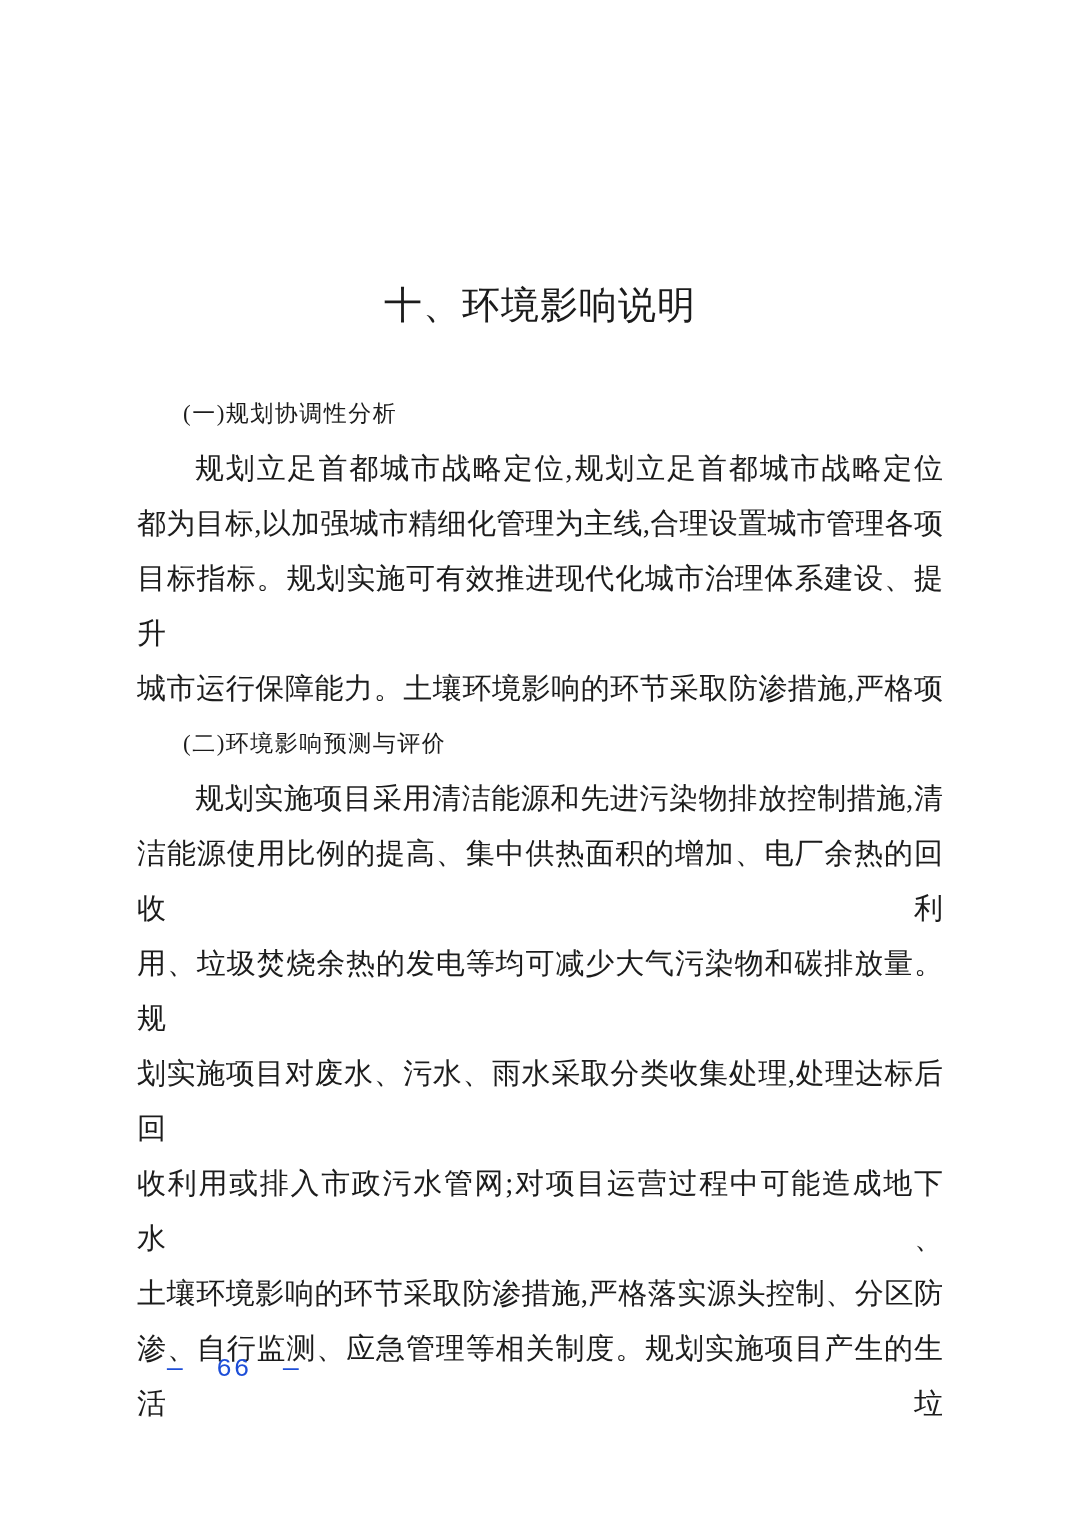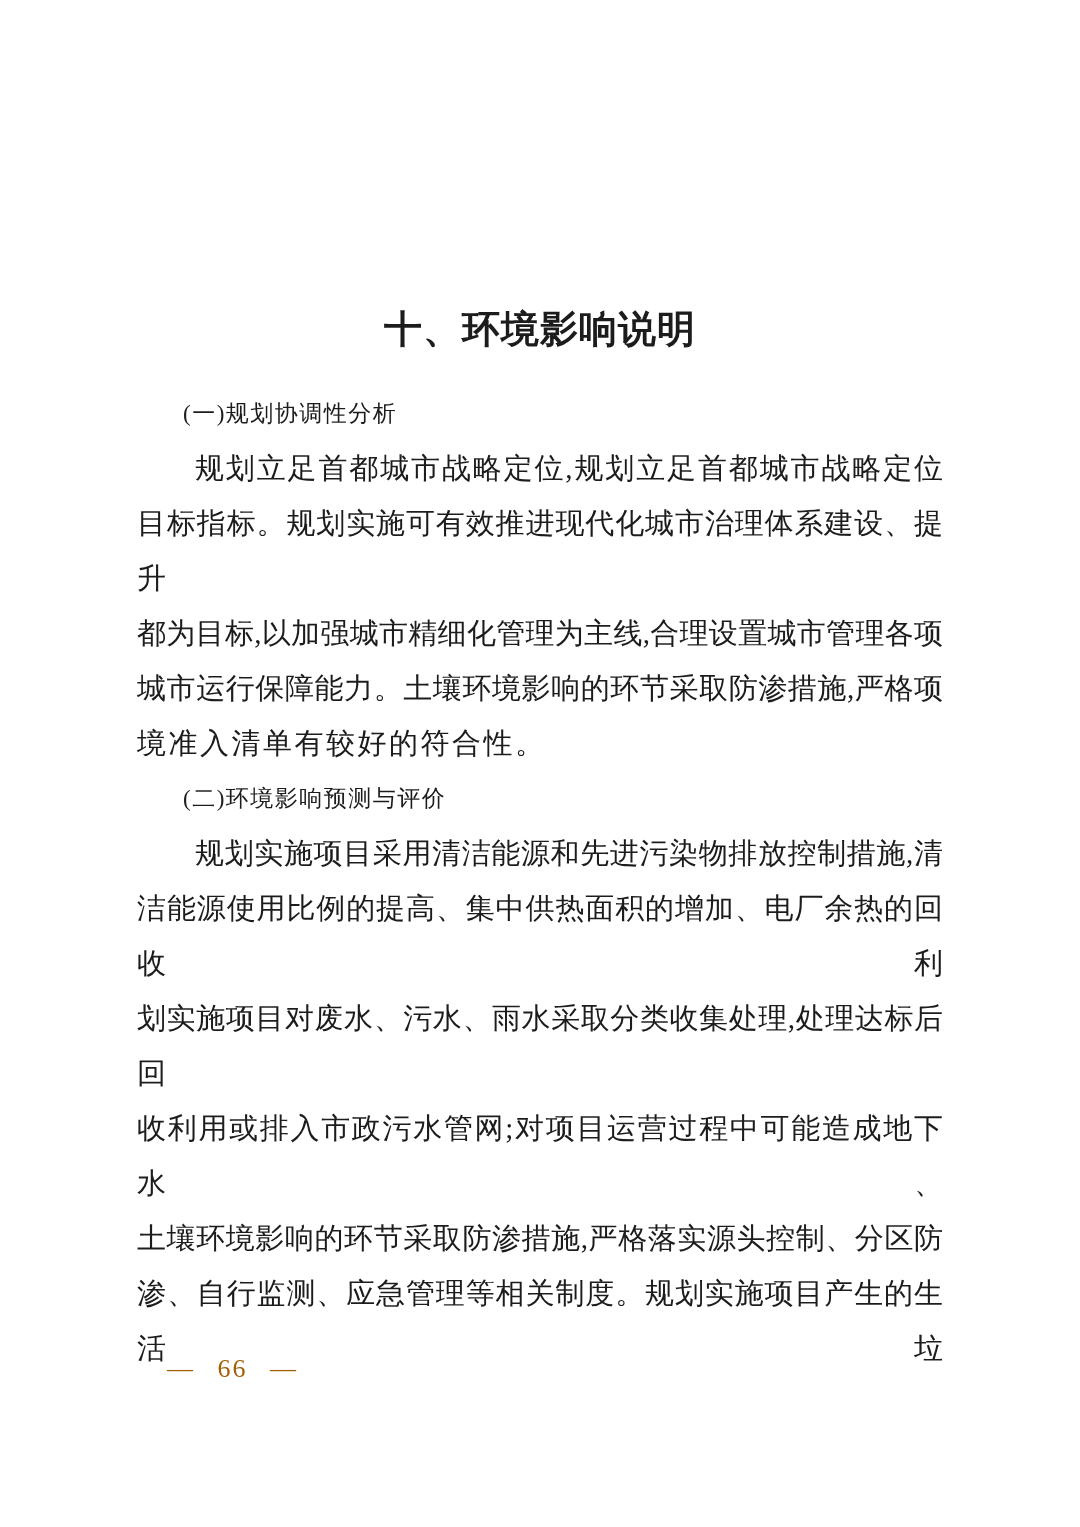--- a/index.html
+++ b/index.html
@@ -13,25 +13,24 @@
     color: #1c1c1c;
     overflow: hidden;
   }
   .page-title {
     position: absolute;
     top: 276px;
     left: 137px;
     width: 806px;
     text-align: center;
     font-size: 38px;
-    font-weight: 700;
+    font-weight: 400;
     line-height: 58px;
     letter-spacing: 1px;
     white-space: nowrap;
-    margin-top: 24px;
   }
   .document-body {
     position: absolute;
     top: 386px;
     left: 137px;
     width: 806px;
   }
   .section-heading {
     font-size: 23px;
     line-height: 55px;
@@ -47,41 +46,42 @@
     text-justify: inter-character;
   }
   .first-line { text-indent: 2em; }
   .last-line { text-align-last: left; letter-spacing: 2.5px; }
   .page-number {
     position: absolute;
     left: 167px;
     top: 1348px;
     font-size: 26px;
     line-height: 42px;
-    color: #a16207;
+    color: #1d4ed8;
     word-spacing: 14px;
     letter-spacing: 2px;
+    font-family: Liberation Mono, monospace;
   }
 </style>
 </head>
 <body>
 
 <div class="page">
   <div class="page-title">十、环境影响说明</div>
 
   <div class="document-body">
       <div class="section-heading">(一)规划协调性分析</div>
       <div class="line first-line">规划立足首都城市战略定位,规划立足首都城市战略定位</div>
+      <div class="line">都为目标,以加强城市精细化管理为主线,合理设置城市管理各项</div>
       <div class="line">目标指标。规划实施可有效推进现代化城市治理体系建设、提升</div>
-      <div class="line">都为目标,以加强城市精细化管理为主线,合理设置城市管理各项</div>
       <div class="line">城市运行保障能力。土壤环境影响的环节采取防渗措施,严格项</div>
-      <div class="line last-line">境准入清单有较好的符合性。</div>
       <div class="section-heading">(二)环境影响预测与评价</div>
       <div class="line first-line">规划实施项目采用清洁能源和先进污染物排放控制措施,清</div>
       <div class="line">洁能源使用比例的提高、集中供热面积的增加、电厂余热的回收利</div>
+      <div class="line">用、垃圾焚烧余热的发电等均可减少大气污染物和碳排放量。规</div>
       <div class="line">划实施项目对废水、污水、雨水采取分类收集处理,处理达标后回</div>
       <div class="line">收利用或排入市政污水管网;对项目运营过程中可能造成地下水、</div>
       <div class="line">土壤环境影响的环节采取防渗措施,严格落实源头控制、分区防</div>
       <div class="line">渗、自行监测、应急管理等相关制度。规划实施项目产生的生活垃</div>
     </div>
 
   <div class="page-number">— 66 —</div>
 </div>
 
 </body></html>

